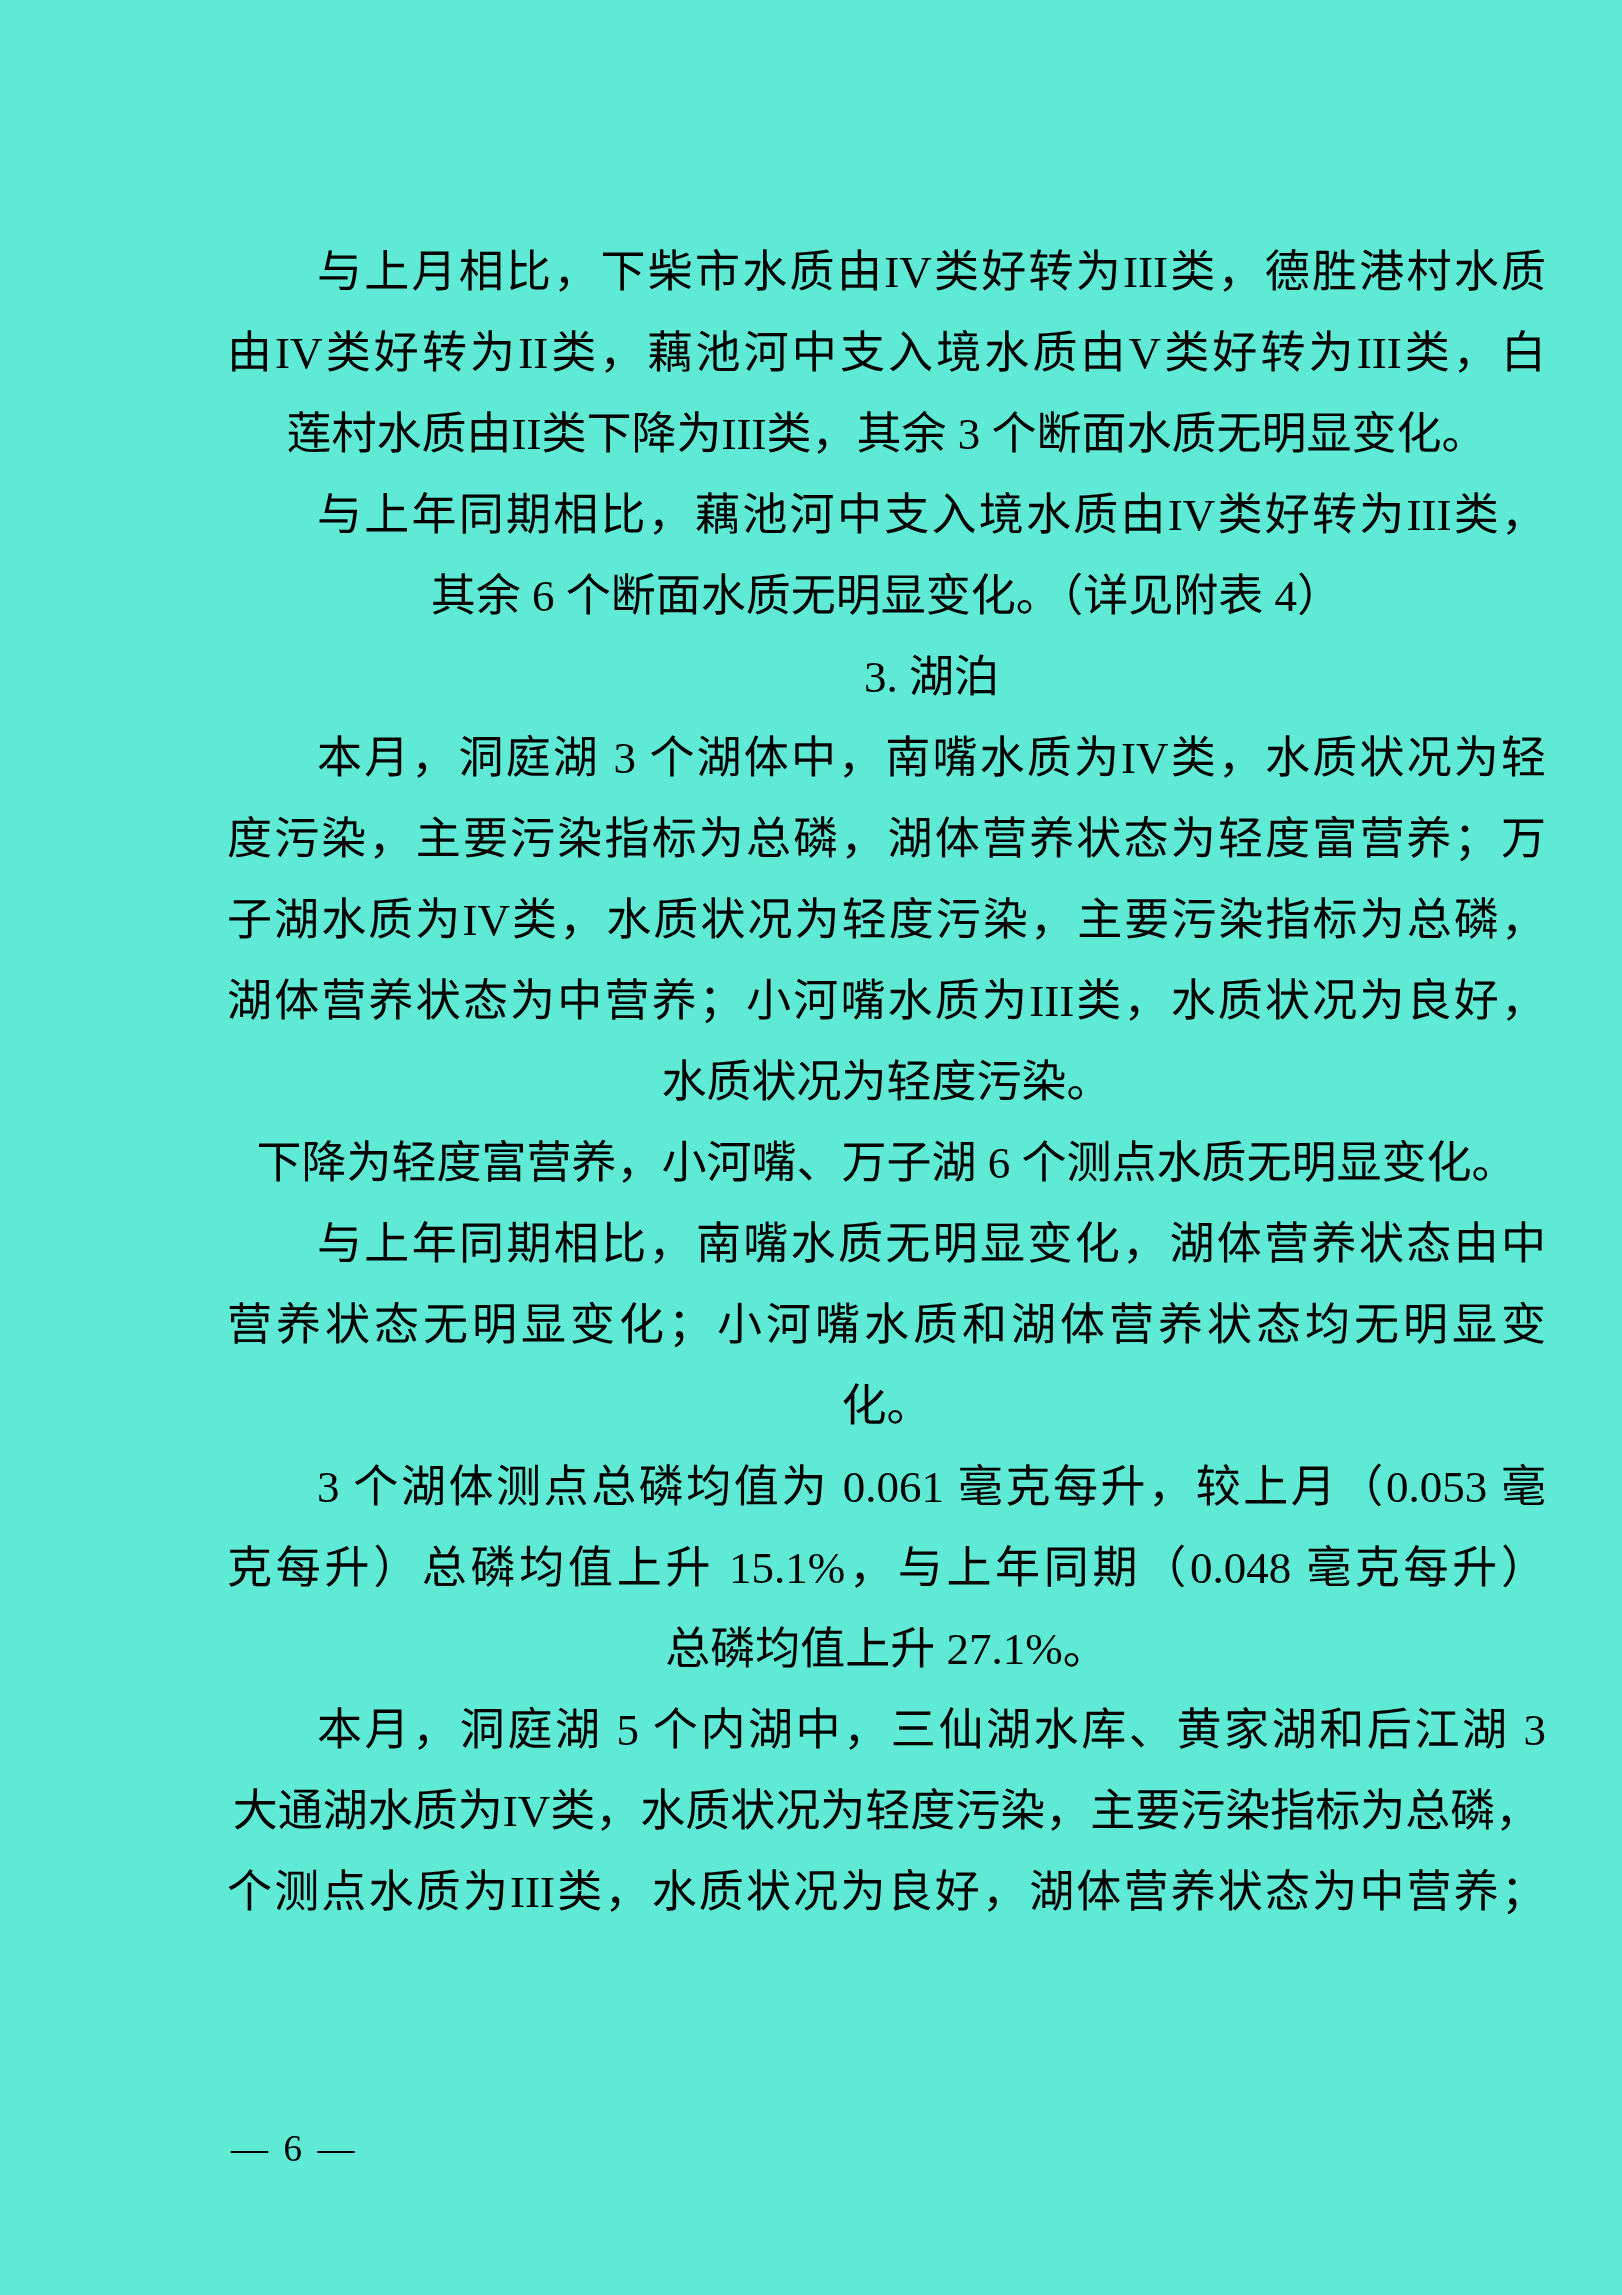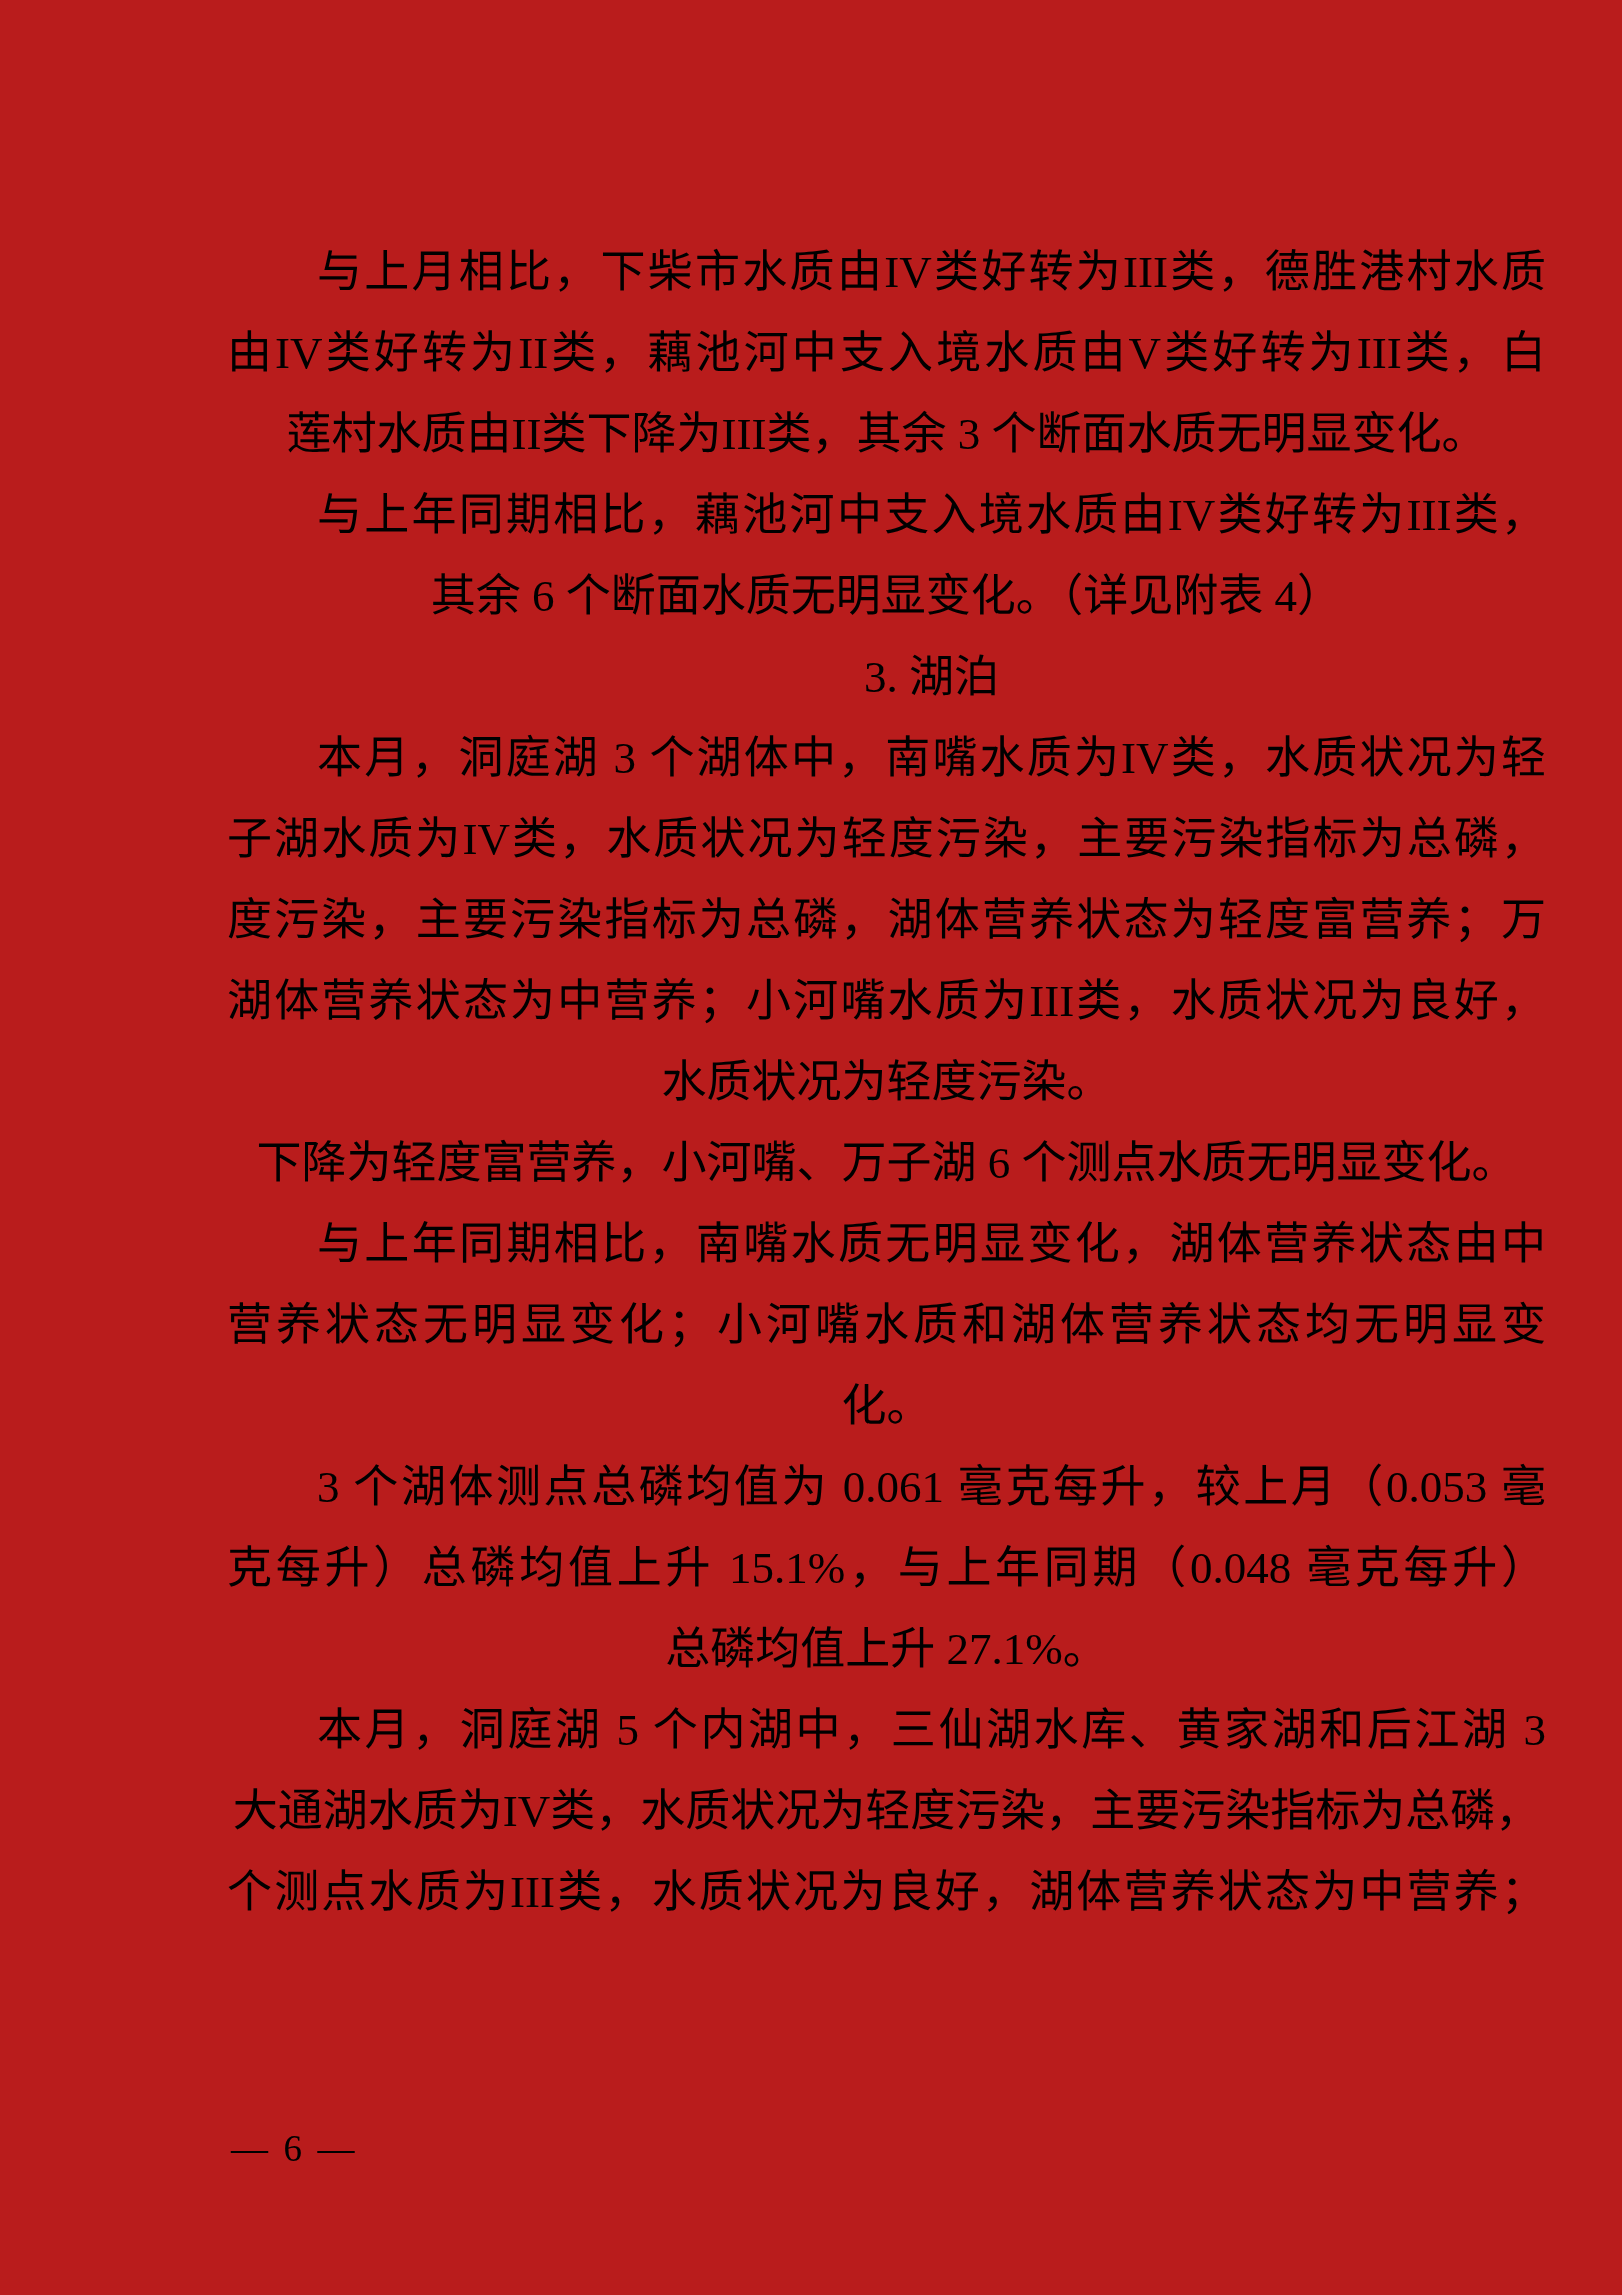--- a/index.html
+++ b/index.html
@@ -4,21 +4,21 @@
 <style>
   html, body {
     margin: 0;
     padding: 0;
     background: #ffffff;
   }
   .page {
     position: relative;
     width: 1622px;
     height: 2295px;
-    background: #b91c1c;
+    background: #5eead4;
     color: #000000;
     font-family: "Liberation Serif", "DejaVu Serif", serif;
     overflow: hidden;
   }
   .text-block {
     position: absolute;
     left: 227px;
     top: 232px;
     width: 1319px;
     font-size: 45px;
@@ -69,22 +69,22 @@
       <div class="line fill indent">与上年同期相比，藕池河中支入境水质由IV类好转为III类，</div>
       <div class="line">其余 6 个断面水质无明显变化。（详见附表 4）</div>
     </div>
 
     <div class="paragraph">
       <div class="line indent">3. 湖泊</div>
     </div>
 
     <div class="paragraph">
       <div class="line fill indent">本月，洞庭湖 3 个湖体中，南嘴水质为IV类，水质状况为轻</div>
+      <div class="line fill">度污染，主要污染指标为总磷，湖体营养状态为轻度富营养；万</div>
       <div class="line fill">子湖水质为IV类，水质状况为轻度污染，主要污染指标为总磷，</div>
-      <div class="line fill">度污染，主要污染指标为总磷，湖体营养状态为轻度富营养；万</div>
       <div class="line fill">湖体营养状态为中营养；小河嘴水质为III类，水质状况为良好，</div>
       <div class="line">水质状况为轻度污染。</div>
     </div>
 
     <div class="paragraph">
       <div class="line">下降为轻度富营养，小河嘴、万子湖 6 个测点水质无明显变化。</div>
     </div>
 
     <div class="paragraph">
       <div class="line fill indent">与上年同期相比，南嘴水质无明显变化，湖体营养状态由中</div>

